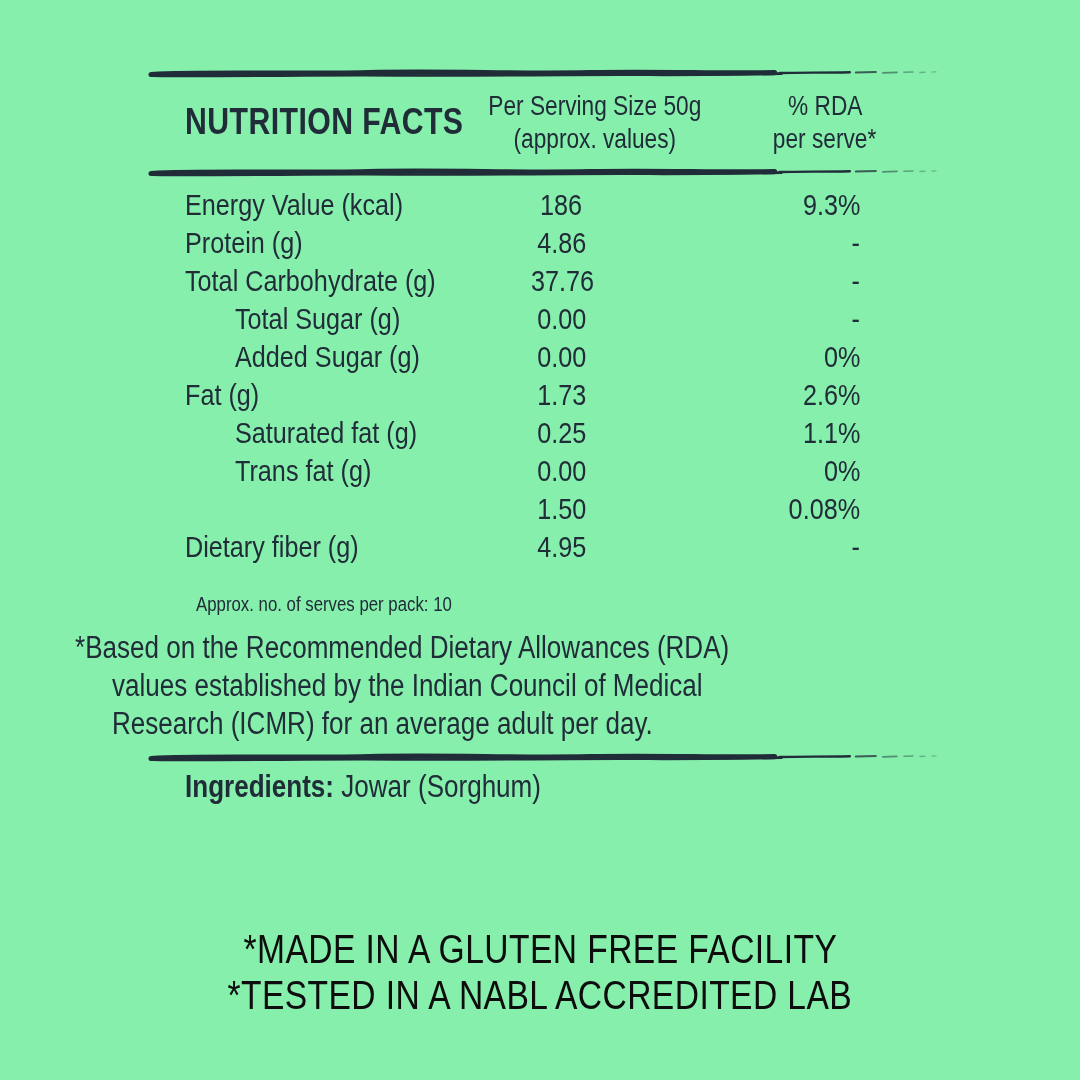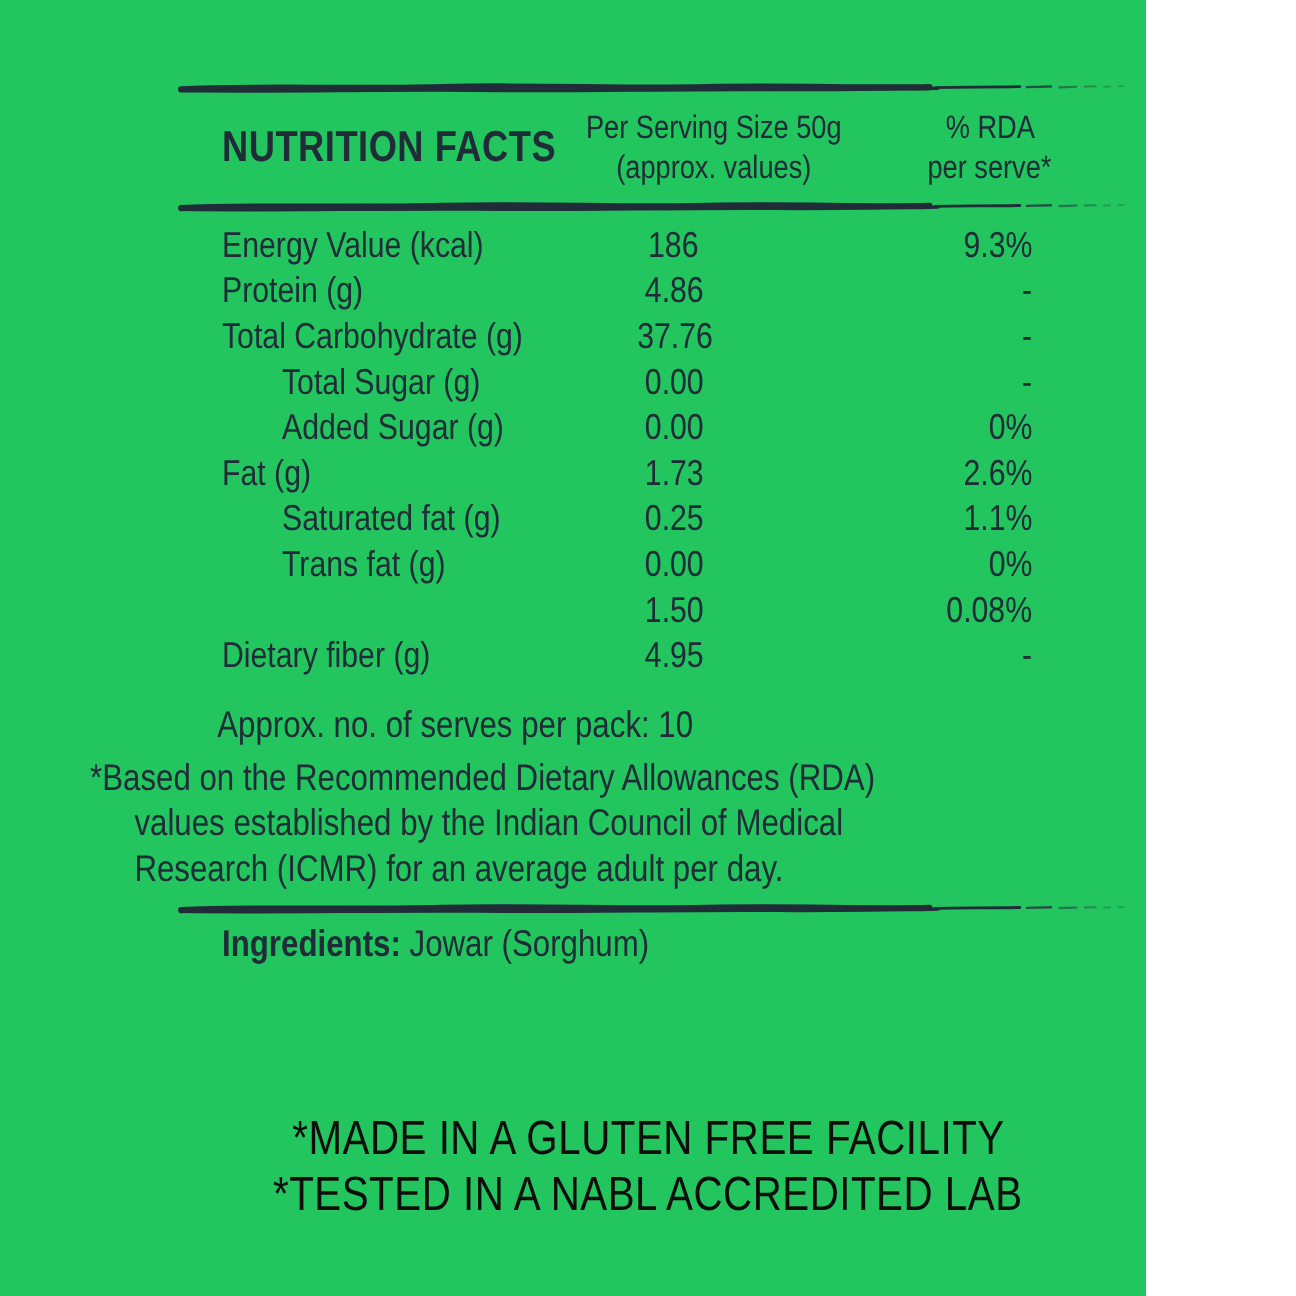--- a/index.html
+++ b/index.html
@@ -2,23 +2,23 @@
 <html><head>
 <meta charset="utf-8">
 <style>
   html, body {
     margin: 0;
     padding: 0;
     background: #ffffff;
   }
   .sheet {
     position: relative;
-    width: 955px;
+    width: 1080px;
     height: 1080px;
-    background: #22c55e;
+    background: #86efac;
     overflow: hidden;
     font-family: "Liberation Sans", sans-serif;
     color: #202c38;
   }
   
   .cx { display: inline-block; transform: scaleX(0.84); white-space: nowrap; }
   .ol { transform-origin: 0 50%; }
   .or { transform-origin: 100% 50%; }
   .oc { transform-origin: 50% 50%; }
 
@@ -44,22 +44,22 @@
 
   
   .ntable { position: absolute; left: 0; top: 186px; width: 1080px; }
   .nrow { position: relative; height: 38px; line-height: 38px; font-size: 30px; }
   .nrow .lbl { position: absolute; left: 185px; }
   .nrow.indent .lbl { left: 235px; }
   .nrow .val { position: absolute; left: 466px; width: 182px; text-align: center; }
   .nrow .rda { position: absolute; left: 700px; width: 160px; text-align: right; }
 
   .serves-note {
-    position: absolute; left: 181px; top: 585px;
-    font-size: 31px; line-height: 38px; text-align: right;
+    position: absolute; left: 196px; top: 585px;
+    font-size: 20px; line-height: 38px; text-align: right;
   }
   .footnote {
     position: absolute; top: 629px; left: 0; width: 1080px;
     font-size: 31px; line-height: 38px;
   }
   .footnote .fline { padding-left: 112px; }
   .footnote .fline.first { padding-left: 75px; }
 
   .ingredients {
     position: absolute; left: 185px; top: 768px;

